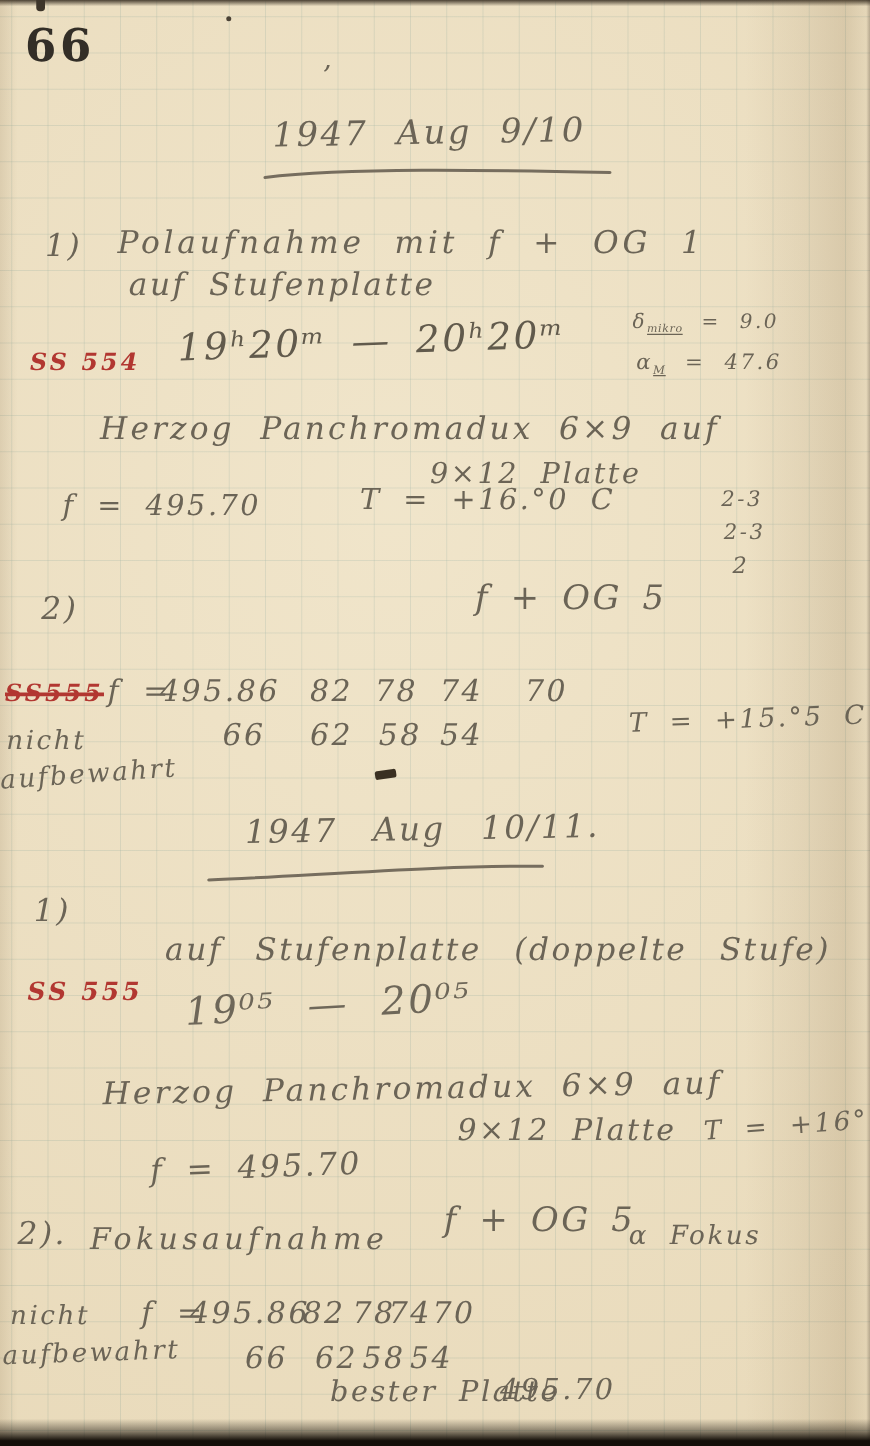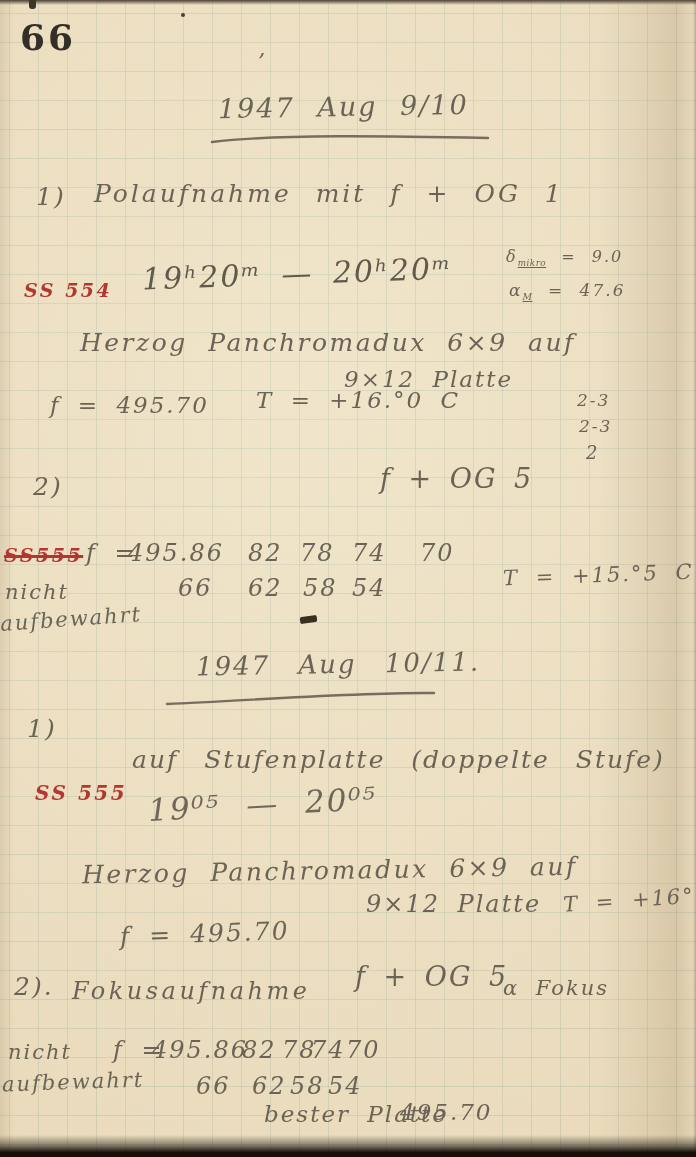--- a/index.html
+++ b/index.html
@@ -60,32 +60,33 @@
 
   <div class="pagenum">66</div>
 
   <div class="hw" style="left:218px;top:93px;font-size:27px;word-spacing:12px;transform:rotate(-1deg);">1947 Aug 9/10</div>
   <svg class="abs uline" style="left:208px;top:130px;" width="285" height="16">
       <path d="M4,12 C70,4 180,6 280,8"></path>
     </svg>
 
   <div class="hw" style="left:36px;top:184px;font-size:25px;">1)</div>
   <div class="hw" style="left:94px;top:181px;font-size:25px;letter-spacing:3px;word-spacing:13px;">Polaufnahme mit f + OG 1</div>
+  <div class="hw" style="left:103px;top:215px;font-size:25px;">auf Stufenplatte</div>
 
   <div class="red" style="left:24px;top:281px;font-size:19px;">SS 554</div>
   <div class="hw" style="left:142px;top:258px;font-size:30px;transform:rotate(-2deg);color:#615a4c;">19ʰ20ᵐ — 20ʰ20ᵐ</div>
 
   <div class="hw" style="left:506px;top:249px;font-size:16px;"><span>δ</span><span class="sub">mikro</span> <span>= 9.0</span></div>
   <div class="hw" style="left:509px;top:282px;font-size:17px;"><span>α</span><span class="sub">M</span> <span>= 47.6</span></div>
 
   <div class="hw" style="left:80px;top:330px;font-size:25px;letter-spacing:2.5px;word-spacing:10px;">Herzog Panchromadux 6×9 auf</div>
   <div class="hw" style="left:344px;top:367px;font-size:23px;">9×12 Platte</div>
 
   <div class="hw" style="left:50px;top:393px;font-size:23px;">f = 495.70</div>
-  <div class="hw" style="left:256px;top:388px;font-size:23px;">T = +16.°0 C</div>
+  <div class="hw" style="left:288px;top:388px;font-size:23px;">T = +16.°0 C</div>
 
   <div class="hw" style="left:577px;top:392px;font-size:17px;">2-3</div>
   <div class="hw" style="left:579px;top:418px;font-size:17px;">2-3</div>
   <div class="hw" style="left:586px;top:444px;font-size:18px;">2</div>
 
   <div class="hw" style="left:33px;top:474px;font-size:25px;">2)</div>
   <div class="hw" style="left:380px;top:465px;font-size:27px;word-spacing:6px;">f + OG 5</div>
 
   <div class="red struck" style="left:4px;top:546px;font-size:19px;">SS555</div>
   <div class="hw" style="left:5px;top:581px;font-size:21px;">nicht</div>
@@ -106,21 +107,21 @@
   <div class="smudge" style="left:300px;top:616px;width:17px;height:7px;"></div>
 
   <div class="hw" style="left:196px;top:651px;font-size:26px;word-spacing:18px;transform:rotate(-1deg);">1947 Aug 10/11.</div>
   <svg class="abs uline" style="left:164px;top:688px;" width="276" height="20">
       <path d="M3,16 C80,13 190,4 270,5"></path>
     </svg>
 
   <div class="hw" style="left:27px;top:716px;font-size:25px;">1)</div>
   <div class="hw" style="left:132px;top:747px;font-size:25px;word-spacing:16px;text-align:center;">auf Stufenplatte (doppelte Stufe)</div>
 
-  <div class="red" style="left:22px;top:783px;font-size:20px;margin-left:13px;">SS 555</div>
+  <div class="red" style="left:22px;top:783px;font-size:20px;">SS 555</div>
   <div class="hw" style="left:148px;top:788px;font-size:31px;word-spacing:14px;transform:rotate(-3deg);color:#6e6759;">19⁰⁵ — 20⁰⁵</div>
 
   <div class="hw" style="left:82px;top:858px;font-size:25px;letter-spacing:2.5px;word-spacing:10px;transform:rotate(-1deg);">Herzog Panchromadux 6×9 auf</div>
   <div class="hw" style="left:366px;top:892px;font-size:24px;">9×12 Platte</div>
   <div class="hw" style="left:563px;top:888px;font-size:21px;transform:rotate(-4deg);">T = +16° C</div>
   <div class="hw" style="left:120px;top:921px;font-size:25px;transform:rotate(-2deg);">f = 495.70</div>
 
   <div class="hw" style="left:14px;top:974px;font-size:25px;">2).</div>
   <div class="hw" style="left:72px;top:979px;font-size:24px;letter-spacing:3.5px;">Fokusaufnahme</div>
   <div class="hw" style="left:355px;top:963px;font-size:27px;word-spacing:6px;">f + OG 5</div>

